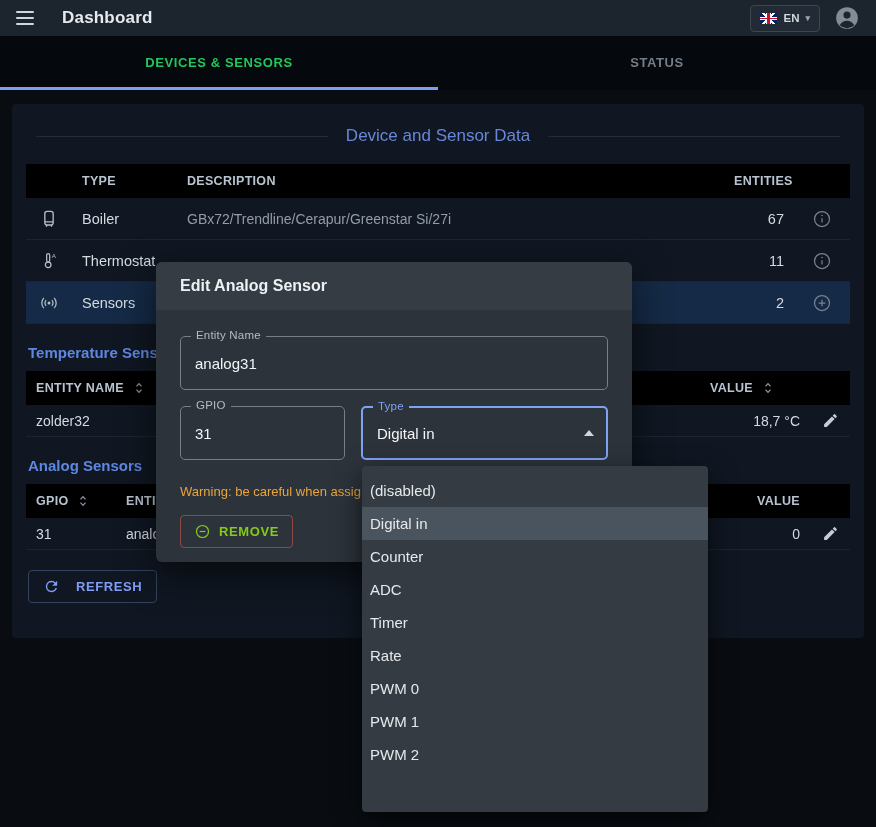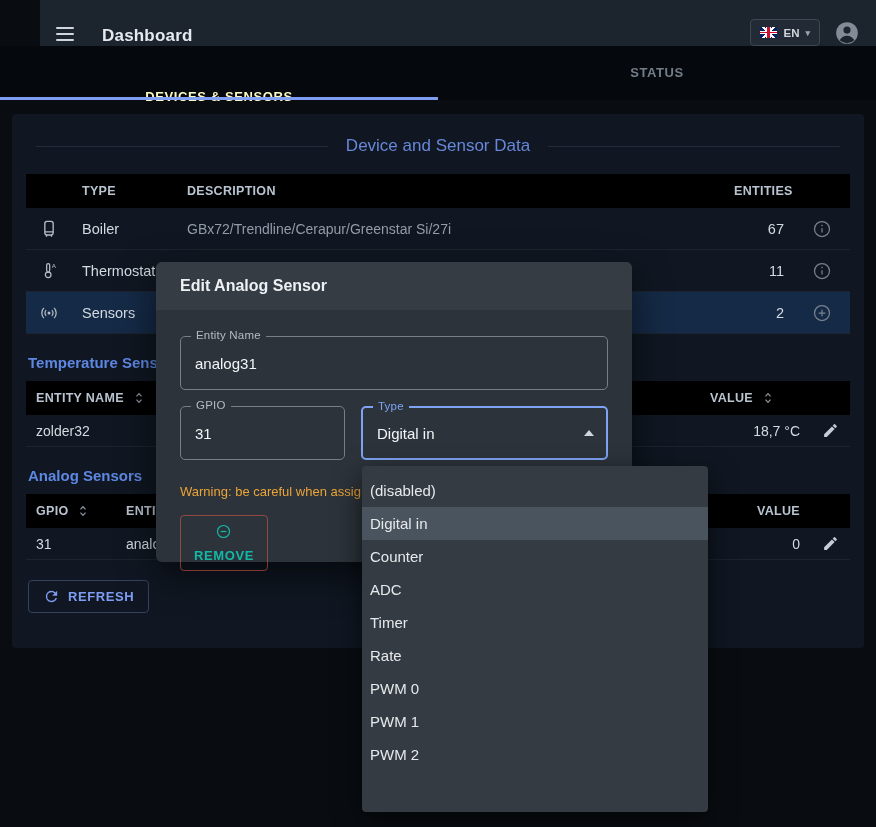--- a/index.html
+++ b/index.html
@@ -5,22 +5,22 @@
   * { margin:0; padding:0; box-sizing:border-box; }
   html,body { width:876px; height:827px; }
   body {
     position:relative; overflow:hidden;
     background:#090d12; color:#ccd3da;
     font-family:"Liberation Sans", sans-serif;
   }
 
   
   .appbar {
-    height:46px; background:#1c242e;
-    display:flex; align-items:flex-end; padding:0 16px;margin-left:40px;
+    height:36px; background:#1c242e;
+    display:flex; align-items:center; padding:0 16px;
   }
   .menu-btn { width:24px; height:24px; display:flex; flex-direction:column; justify-content:center; gap:4px; cursor:pointer; }
   .menu-btn i { display:block; width:18px; height:2px; background:#cfd6dd; border-radius:1px; }
   .app-title { font-size:17px; font-weight:700; color:#e6eaee; margin-left:22px; letter-spacing:.2px; }
   .appbar-right { margin-left:auto; display:flex; align-items:center; gap:14px; }
   .lang-btn {
     display:flex; align-items:center; gap:6px; height:27px; padding:0 9px;
     background:#222b35; border:1px solid #3d4752; border-radius:4px;
     font-size:11.5px; font-weight:700; color:#cfd6dd; cursor:pointer;
   }
@@ -37,21 +37,21 @@
   }
   .caret-down { font-size:9px; color:#9aa4ae; }
   .avatar { width:26px; height:26px; cursor:pointer; }
 
   
   .tabs { height:54px; background:#05080c; display:flex; }
   .tab {
     flex:1; text-align:center; line-height:54px; position:relative;
     font-size:13px; font-weight:700; letter-spacing:.6px; color:#747e89; cursor:pointer;
   }
-  .tab.active { color:#fef9c3;margin-top:24px; }
+  .tab.active { color:#22c55e; }
   .tab.active::after { content:""; position:absolute; left:0; right:0; bottom:0; height:3px; background:#7f9ef3; }
 
   
   .card {
     position:relative; margin:14px 12px 0 12px; height:534px;
     background:#101722; border-radius:4px; padding:22px 14px 0 14px; overflow:hidden;
   }
   .card-title-row { display:flex; align-items:center; gap:18px; padding:0 10px; margin-bottom:18px; }
   .card-title-row .line { flex:1; height:1px; background:#232d3a; }
   .card-title { font-size:17px; font-weight:400; color:#6787d8; white-space:nowrap; }
@@ -71,21 +71,21 @@
   .drow.selected { background:#152a46; }
   .desc { color:#929da8; font-size:14px; }
   .dev-icon { color:#b6bec7; display:flex; justify-content:center; }
   .row-action { display:flex; justify-content:center; color:#78828c; cursor:pointer; }
   .sort { display:inline-flex; vertical-align:middle; margin-left:6px; color:#8b95a0; cursor:pointer; }
   .pencil { color:#c7cdd4; cursor:pointer; display:flex; justify-content:center; }
 
   .section-heading { font-size:15px; font-weight:700; color:#5e87e2; margin:20px 0 10px 2px; }
 
   .refresh-btn {
-    margin:20px 0 0 2px; display:inline-flex; align-items:center; gap:8px;
+    margin:20px 0 0 2px; display:inline-flex; align-items:center; gap:16px;
     padding:7px 14px; border:1px solid #32425f; border-radius:4px; background:transparent;
     color:#7f9ef3; font-size:13px; font-weight:700; letter-spacing:.6px; cursor:pointer;
     font-family:"Liberation Sans", sans-serif;
   }
 
   
   .dialog {
     position:absolute; left:156px; top:262px; width:476px; height:300px;
     background:#2c333a; border-radius:6px; box-shadow:0 12px 36px rgba(0,0,0,.6); z-index:10;
   }
@@ -113,23 +113,22 @@
   .f-type { flex:1; cursor:pointer; }
   .sel-caret {
     position:absolute; right:12px; top:50%; margin-top:-3px;
     width:0; height:0; border-left:5px solid transparent; border-right:5px solid transparent;
     border-bottom:6px solid #cfd6dd;
   }
   .warning { margin-top:24px; font-size:13px; color:#eca438; white-space:nowrap; }
   .remove-btn {
     margin-top:16px; display:inline-flex; align-items:center; gap:8px;
     padding:7px 13px; border:1px solid rgba(226,91,75,.55); border-radius:4px; background:transparent;
-    color:#14b8a6; font-size:13px; font-weight:700; letter-spacing:.6px; cursor:pointer;
+    color:#84cc16; font-size:13px; font-weight:700; letter-spacing:.6px; cursor:pointer;
     font-family:"Liberation Sans", sans-serif;
-    flex-direction:column;
   }
 
   
   .menu {
     position:absolute; left:362px; top:466px; width:346px; height:346px;
     background:#343b42; border-radius:4px; box-shadow:0 10px 28px rgba(0,0,0,.65);
     padding:8px 0; z-index:20; overflow:hidden;
   }
   .menu .opt {
     height:33px; line-height:33px; padding:0 8px; font-size:15px; color:#e6e9ec; cursor:pointer; white-space:nowrap;

